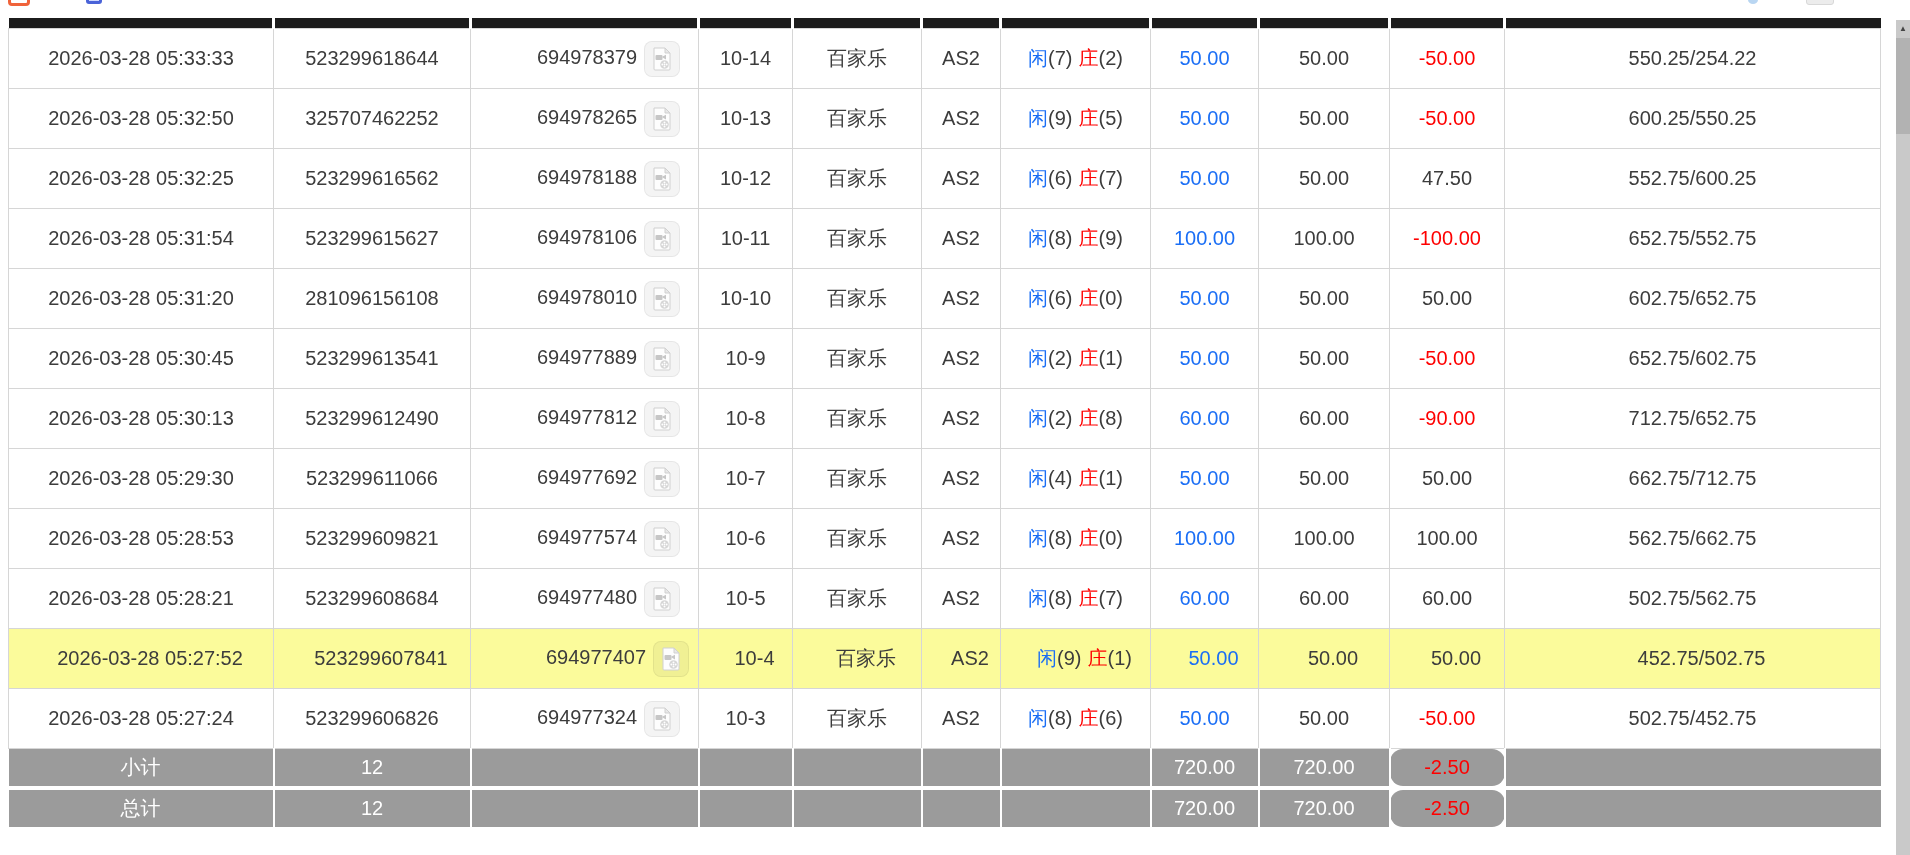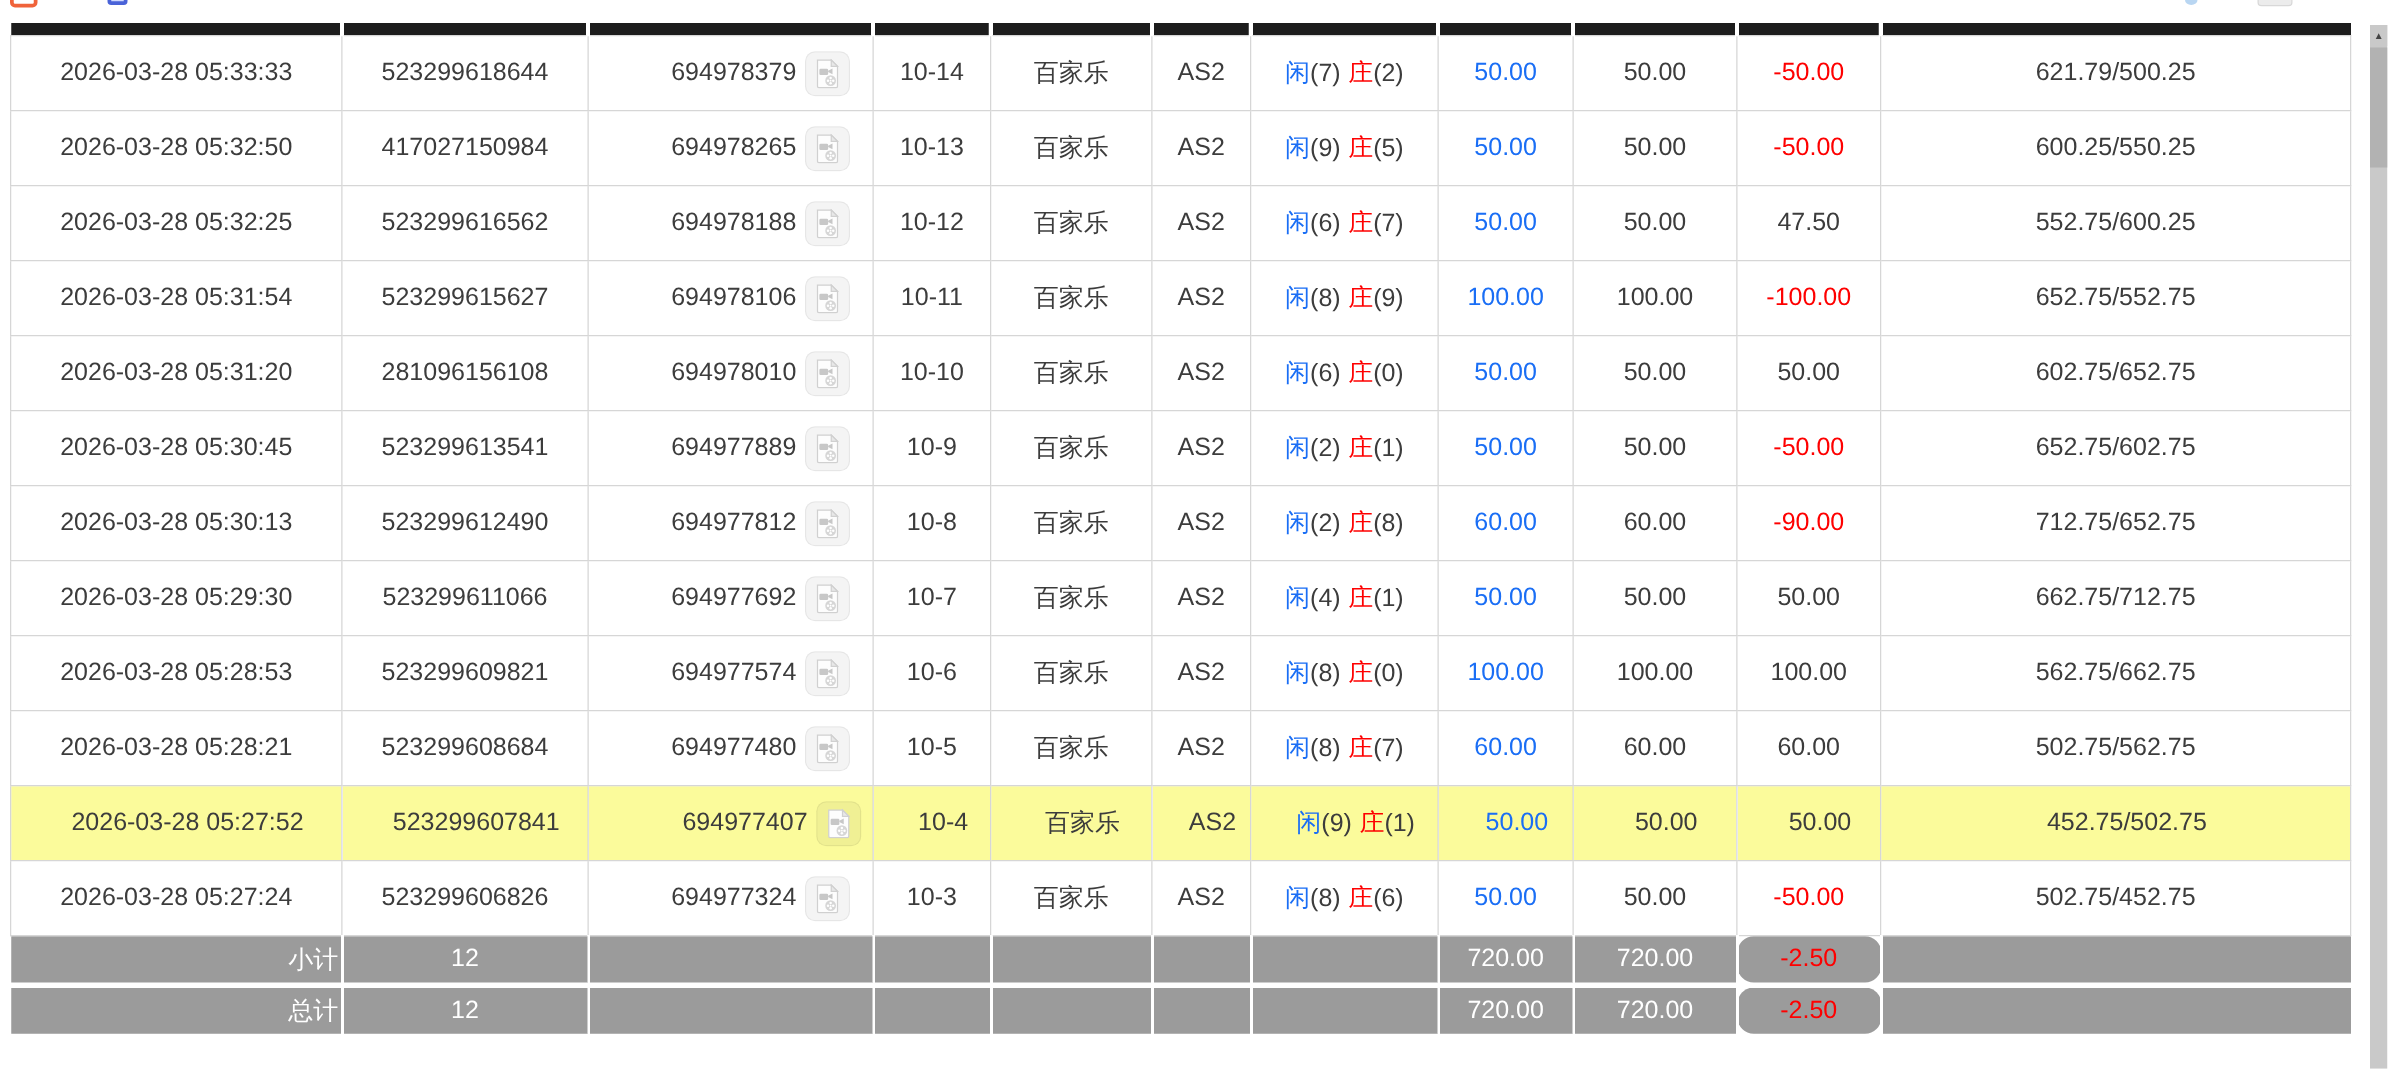--- a/index.html
+++ b/index.html
@@ -50,21 +50,21 @@
     width:34px;height:34px;border-radius:8px;
     background:rgba(0,0,0,0.045);border:1px solid rgba(0,0,0,0.06);
     vertical-align:middle;cursor:pointer;
   }
 
   
   tr.sum td{
     height:37px;background:var(--gray,#9b9b9b);color:#ffffff;
     border:none;border-left:2px solid #6d28d9;border-right:2px solid #fff;
   }
-  tr.sum td:first-child{border-left:none;text-align:right;}
+  tr.sum td:first-child{border-left:none;}
   tr.sum td:last-child{border-right:none;}
   tr.sum td.neg{color:var(--red,#fe0000);border-radius:13px;}
   tr.gap td{height:4px;background:#fff;border:none;padding:0;}
 
   
   .scrollbar{position:absolute;left:1896px;top:20px;width:14px;height:835px;background:#c9c9c9;}
   .scroll-up{position:absolute;left:0;top:0;width:14px;height:17px;background:#c9c9c9;
     display:flex;align-items:center;justify-content:center;font-size:8px;color:#444;cursor:pointer;}
   .scroll-thumb{position:absolute;left:0;top:18px;width:14px;height:96px;background:#b2b2b2;cursor:pointer;}
 </style>
@@ -129,25 +129,25 @@
     </td>
     <td>10-14</td>
     <td>百家乐</td>
     <td>AS2</td>
     <td>
       <span class="xian">闲</span><span class="num">(7)</span><span class="zhuang">庄</span><span class="num">(2)</span>
     </td>
     <td class="blue">50.00</td>
     <td>50.00</td>
     <td class="neg">-50.00</td>
-    <td>621.79/500.25</td>
+    <td>550.25/254.22</td>
   </tr>
         <tr class="row">
     <td>2026-03-28 05:32:50</td>
-    <td>417027150984</td>
+    <td>325707462252</td>
     <td>
       <span class="gid">694978265</span><span class="replay-btn">
               <svg width="20" height="24" viewBox="0 0 20 24">
         <path d="M2 1 h11 l5 5 v16 a1 1 0 0 1 -1 1 H3 a1 1 0 0 1 -1 -1 z" fill="#fdfdfd" stroke="#d0d0d0"></path>
         <path d="M13 1 l5 5 h-5 z" fill="#e8e8e8" stroke="#d0d0d0"></path>
         <rect x="3.5" y="8" width="7" height="5" rx="1" fill="#c7c7c7"></rect>
         <path d="M10.5 9.6 l3.5 -1.8 v4.6 l-3.5 -1.8 z" fill="#c7c7c7"></path>
         <circle cx="12.5" cy="17.5" r="4.3" fill="#d6d6d6"></circle>
         <circle cx="12.5" cy="15.4" r="1" fill="#ffffff"></circle>
         <circle cx="12.5" cy="19.6" r="1" fill="#ffffff"></circle>

